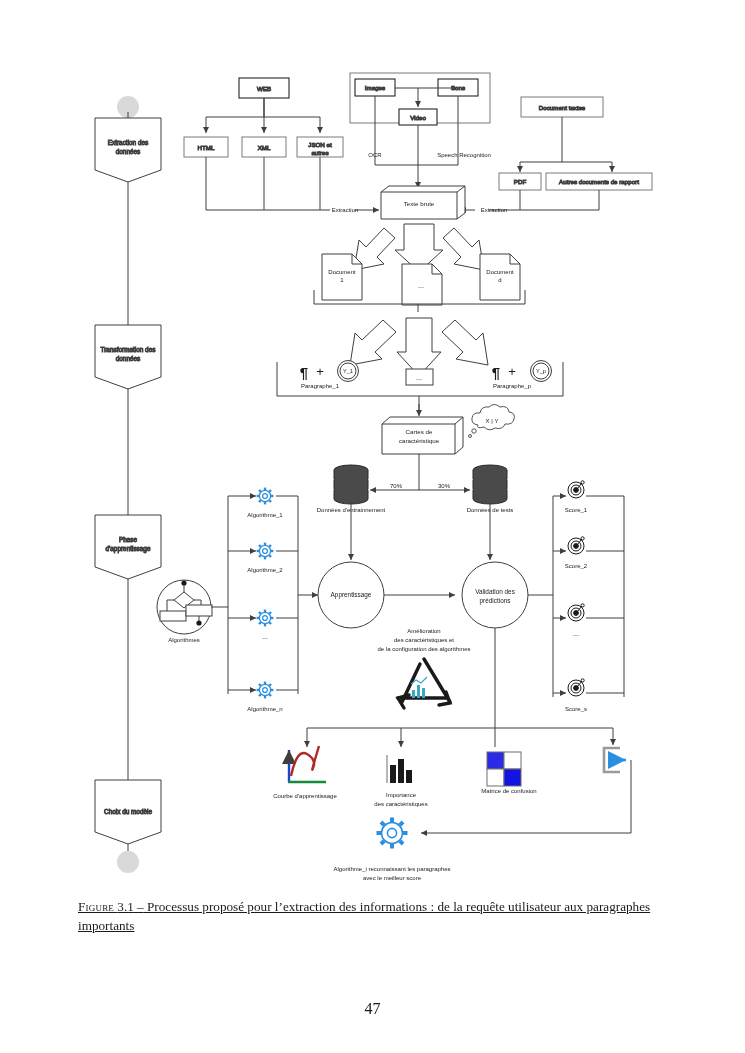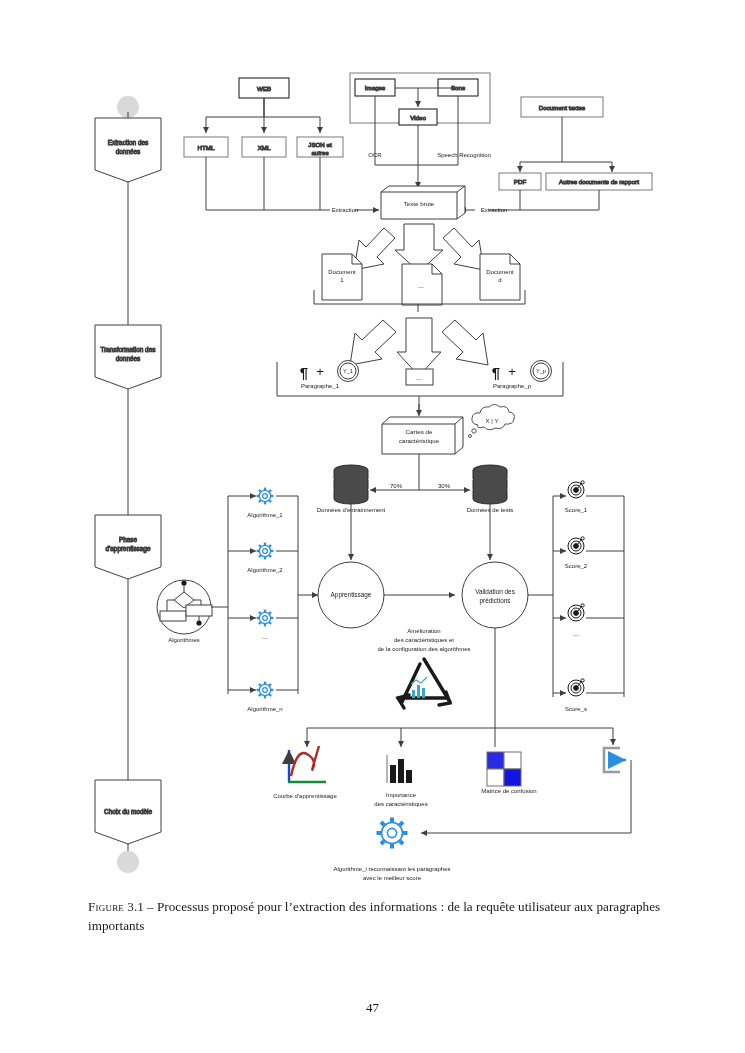--- a/index.html
+++ b/index.html
@@ -1,25 +1,25 @@
 <!DOCTYPE html>
 <html><head>
 <meta charset="utf-8">
 <style>
   html,body{margin:0;padding:0;background:#ffffff;}
   body{width:745px;height:1053px;position:relative;overflow:hidden;
        font-family:"Liberation Sans",sans-serif;color:#000;}
   .page{position:absolute;inset:0;}
   #figure{position:absolute;left:0;top:0;width:745px;height:890px;}
-  .cap{position:absolute;left:88px;top:898px;width:580px;
+  .cap{position:absolute;left:78px;top:898px;width:580px;
        font-family:"Liberation Serif",serif;font-size:13.2px;line-height:1.42;
-       color:#1a1a1a;text-align:left;}
+       color:#1a1a1a;text-align:left;text-decoration:underline;}
   .cap .fig{font-variant:small-caps;letter-spacing:.2px;}
   .pnum{position:absolute;left:0;top:1000px;width:745px;text-align:center;
-        font-family:"Liberation Serif",serif;font-size:13px;color:#1a1a1a;}
+        font-family:"Liberation Serif",serif;font-size:16px;color:#1a1a1a;}
   svg text{font-family:"Liberation Sans",sans-serif;fill:#1a1a1a;}
 </style>
 </head>
 <body>
 
 <div class="page">
 
   <svg id="figure" viewBox="0 0 745 890">
     <defs>
       <marker id="ah" markerWidth="7" markerHeight="7" refX="6" refY="3" orient="auto">

